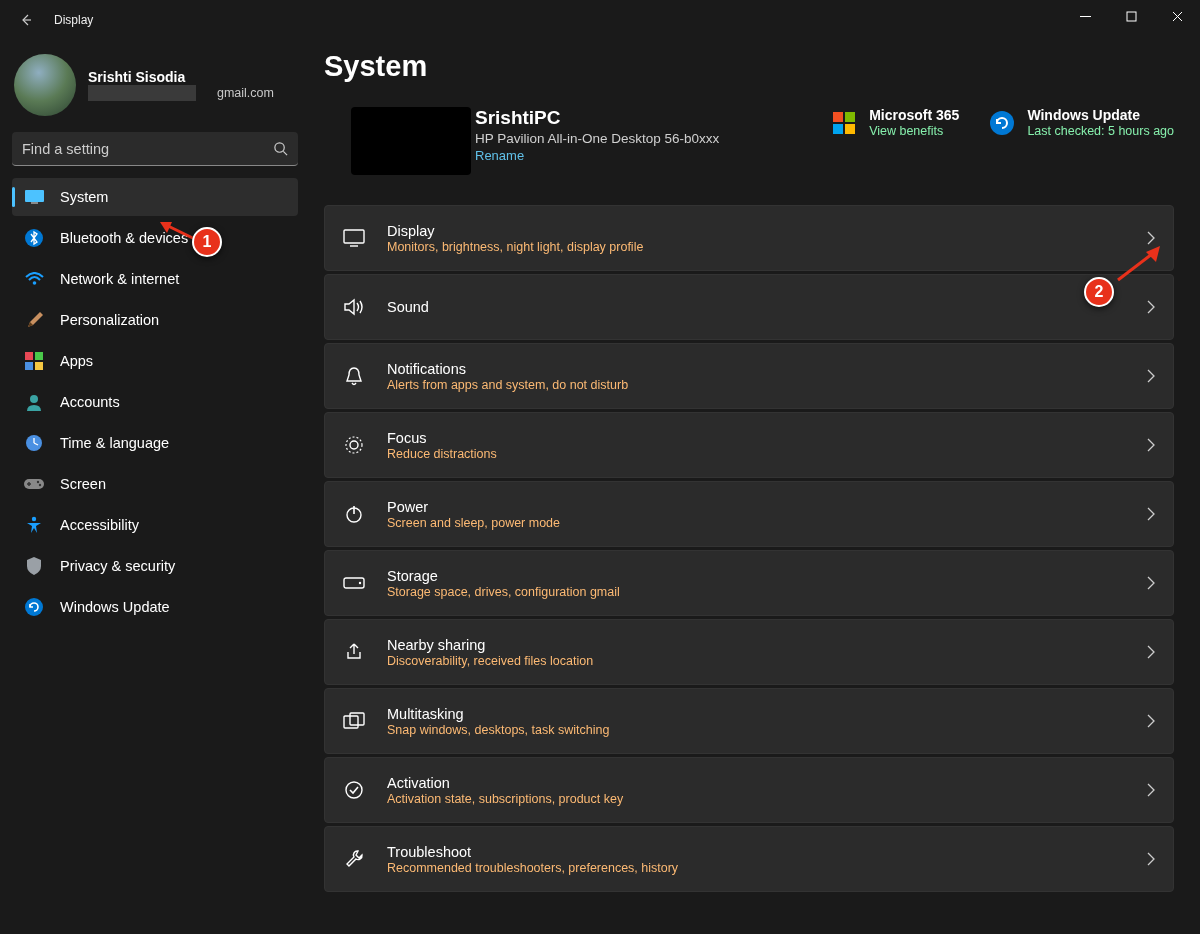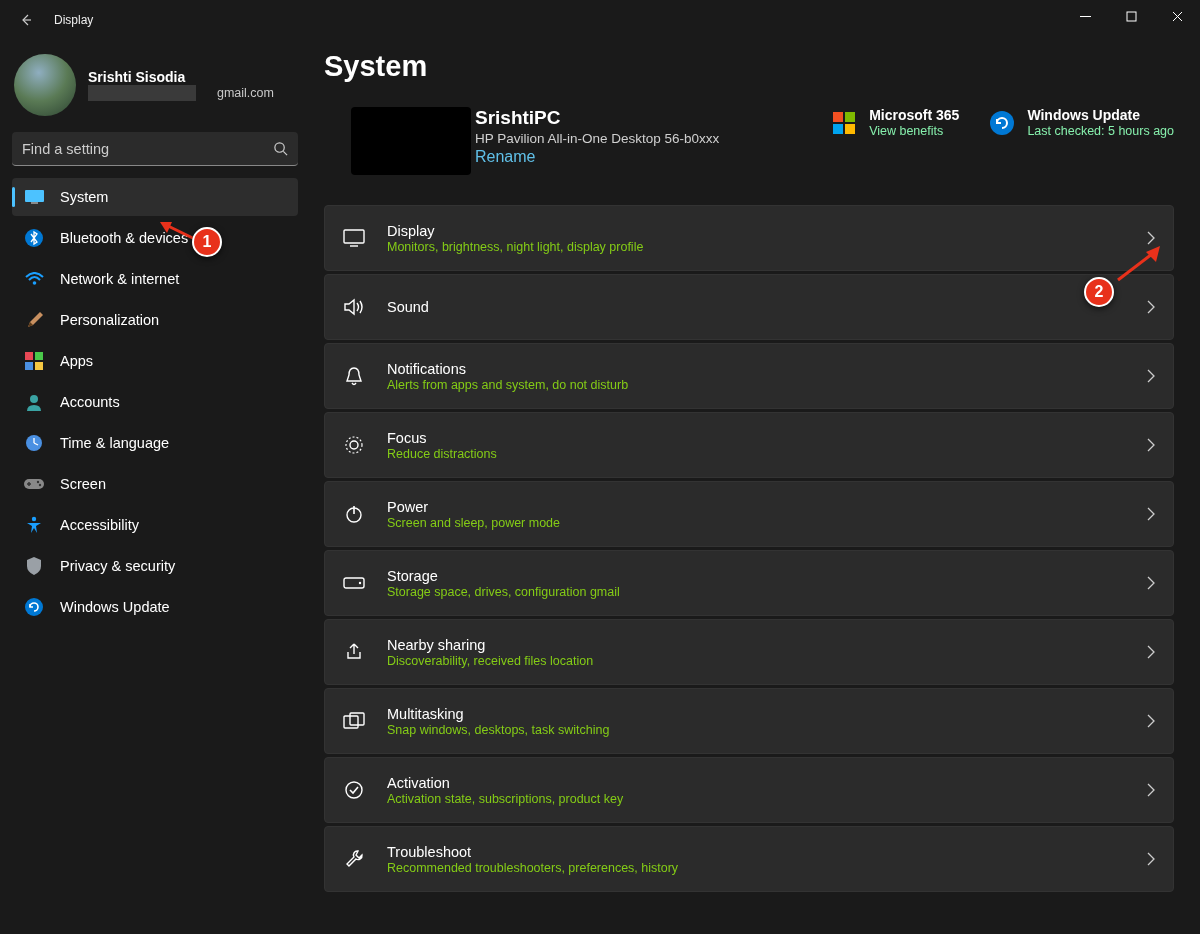--- a/index.html
+++ b/index.html
@@ -38,32 +38,32 @@
 .navitem.selected { background:#2d2d2d; }
 .navitem.selected::before { content:""; position:absolute; left:0; top:9px; bottom:9px; width:3px; background:#4cc2ff; border-radius:2px;}
 .navicon { width:20px; height:20px; display:flex; align-items:center; justify-content:center;}
 .main { flex:1; padding: 10px 26px 0 14px; overflow-y:auto;}
 .page-title { font-size: 29px; font-weight: 600; margin-bottom: 24px; }
 .header-row { display:flex; align-items:flex-start; gap:4px; margin-bottom: 30px; margin-left: 27px;}
 .pc-image { width: 120px; height: 68px; background:#000; border-radius:4px;}
 .pc-info { flex:1; }
 .pc-name { font-size: 19px; font-weight:600; }
 .pc-model { font-size: 13.5px; color:#d0d0d0; margin-top:2px;}
-.rename { font-size: 16px; color:#60c0e8; margin-top:2px; display:inline-block;}
+.rename { font-size: 13px; color:#60c0e8; margin-top:2px; display:inline-block;}
 .header-widgets { display:flex; gap:30px; }
 .widget { display:flex; gap:12px; align-items:flex-start;}
 .widget-icon { width:26px; height:26px; display:flex; align-items:center; justify-content:center; margin-top:3px;}
 .widget-title { font-size:14px; font-weight:600;}
 .widget-sub { font-size:12.5px; color:#86efac; margin-top:1px;}
 .panel-list { display:flex; flex-direction:column; gap:3px;}
 .panel { background:#2b2b2b; border:1px solid #333; border-radius:4px; display:flex; align-items:center; height:66px; padding:0 18px; gap:22px;}
 .panel .picon { width:22px; height:22px; display:flex; align-items:center; justify-content:center; color:#fff;}
 .panel .ptext { flex:1; }
 .panel .ptitle { font-size:14.5px; color:#fff;}
-.panel .psub { font-size:12.5px; color:#84cc16; margin-top:1px;}
+.panel .psub { font-size:12.5px; color:#fdba74; margin-top:1px;}
 .panel .chev { color:#ccc; }
 
 .arrow1 { position:absolute; left:160px; top:222px; pointer-events:none;}
 .marker { width:30px; height:30px; border-radius:50%; background:#e8311b; border:2px solid #fff; box-shadow:0 2px 6px rgba(0,0,0,0.6); display:flex; align-items:center; justify-content:center; font-weight:bold; color:#fff; font-size:16px; position:absolute;}
 .marker1 { left:192px; top:227px; }
 .marker2 { left:1084px; top:277px; }
 .arrow2 { position:absolute; left:1116px; top:246px; pointer-events:none;}
 svg{display:block;}
 </style>
 </head>

